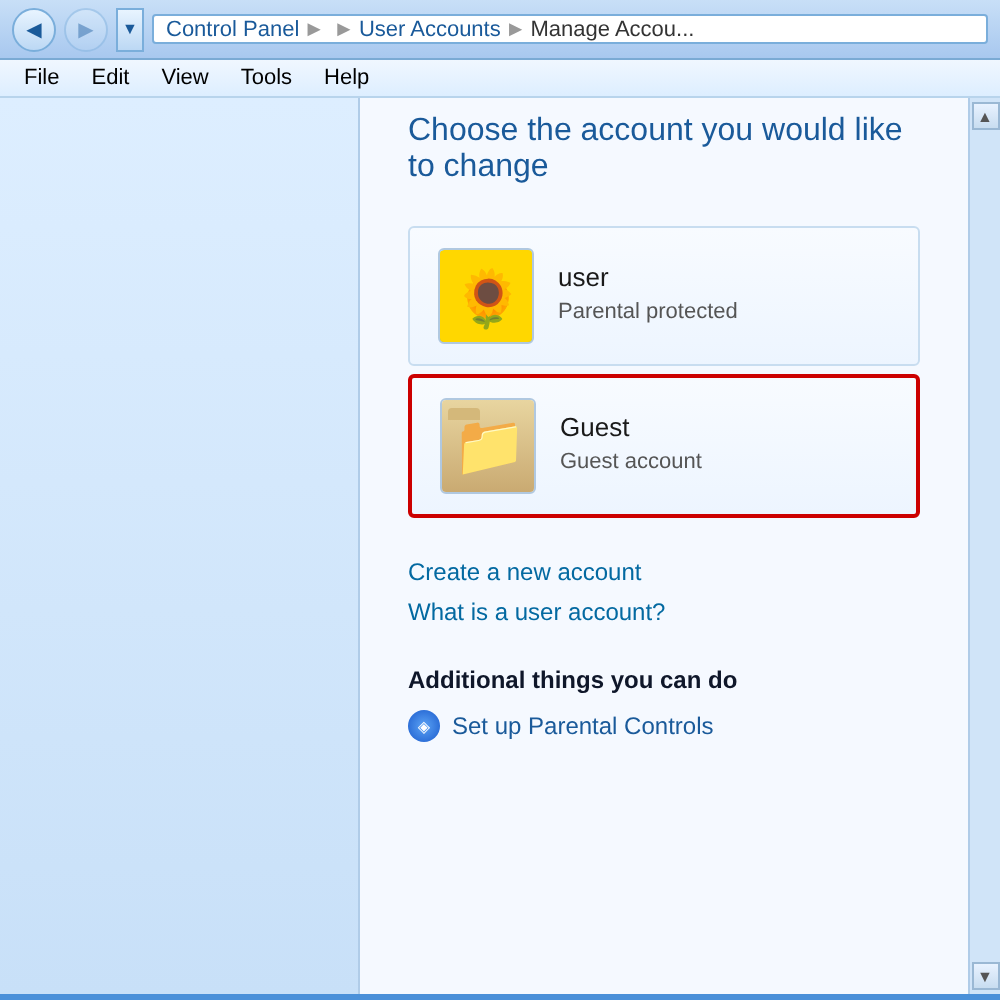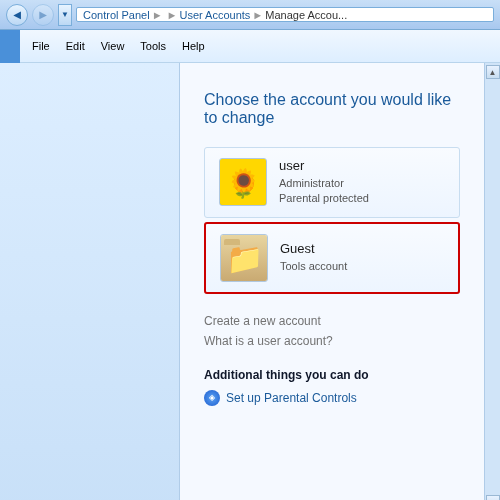--- a/index.html
+++ b/index.html
@@ -62,27 +62,26 @@
       color: #999;
       margin: 0 2px;
     }
     .address-link {
       color: #1a5a9a;
       cursor: pointer;
     }
 
     
     .menu-bar {
-      height: 33px;
+      height: 19px;
       background: linear-gradient(to bottom, #f0f7ff, #ddeeff);
       display: flex;
       align-items: center;
       padding: 0 4px;
       border-bottom: 1px solid #b8d4ec;
-      margin-left: 20px;
     }
     .menu-item {
       padding: 2px 8px;
       cursor: pointer;
       font-size: 11px;
       color: #000;
       border-radius: 2px;
     }
 
     
@@ -97,21 +96,21 @@
       width: 180px;
       background: linear-gradient(to bottom, #ddeeff, #c8e0f8);
       border-right: 1px solid #b0cce8;
       padding: 10px 0;
       flex-shrink: 0;
     }
 
     
     .content {
       flex: 1;
-      padding: 28px 24px;
+      padding: 8px 24px;
       background: #f5f9ff;
       overflow: auto;
     }
 
     .page-title {
       font-size: 16px;
       color: #1a5a9a;
       margin-bottom: 20px;
       font-weight: normal;
     }
@@ -198,21 +197,21 @@
       font-size: 11px;
       color: #555;
       line-height: 1.4;
     }
 
     .links-section {
       margin-top: 20px;
     }
     .link-item {
       display: block;
-      color: #737373;
+      color: #0369a1;
       font-size: 12px;
       margin-bottom: 6px;
       cursor: pointer;
       text-decoration: none;
     }
 
     .additional-section {
       margin-top: 20px;
     }
     .additional-title {
@@ -294,34 +293,33 @@
     <div class="page-title">Choose the account you would like to change</div>
 
     <div class="accounts-container">
 
       <div class="account-card">
         <div class="account-avatar">
           <div class="sunflower-avatar">🌻</div>
         </div>
         <div class="account-info">
           <div class="account-name">user</div>
-          <div class="account-desc">Administrator</div>
           <div class="account-desc">Parental protected</div>
         </div>
       </div>
 
       <div class="account-card selected">
         <div class="account-avatar">
           <div class="folder-avatar">
             <span class="folder-icon-inner">📁</span>
           </div>
         </div>
         <div class="account-info">
           <div class="account-name">Guest</div>
-          <div class="account-desc">Tools account</div>
+          <div class="account-desc">Guest account</div>
         </div>
       </div>
     </div>
 
     <div class="links-section">
       <a class="link-item">Create a new account</a>
       <a class="link-item">What is a user account?</a>
     </div>
 
     <div class="additional-section">

